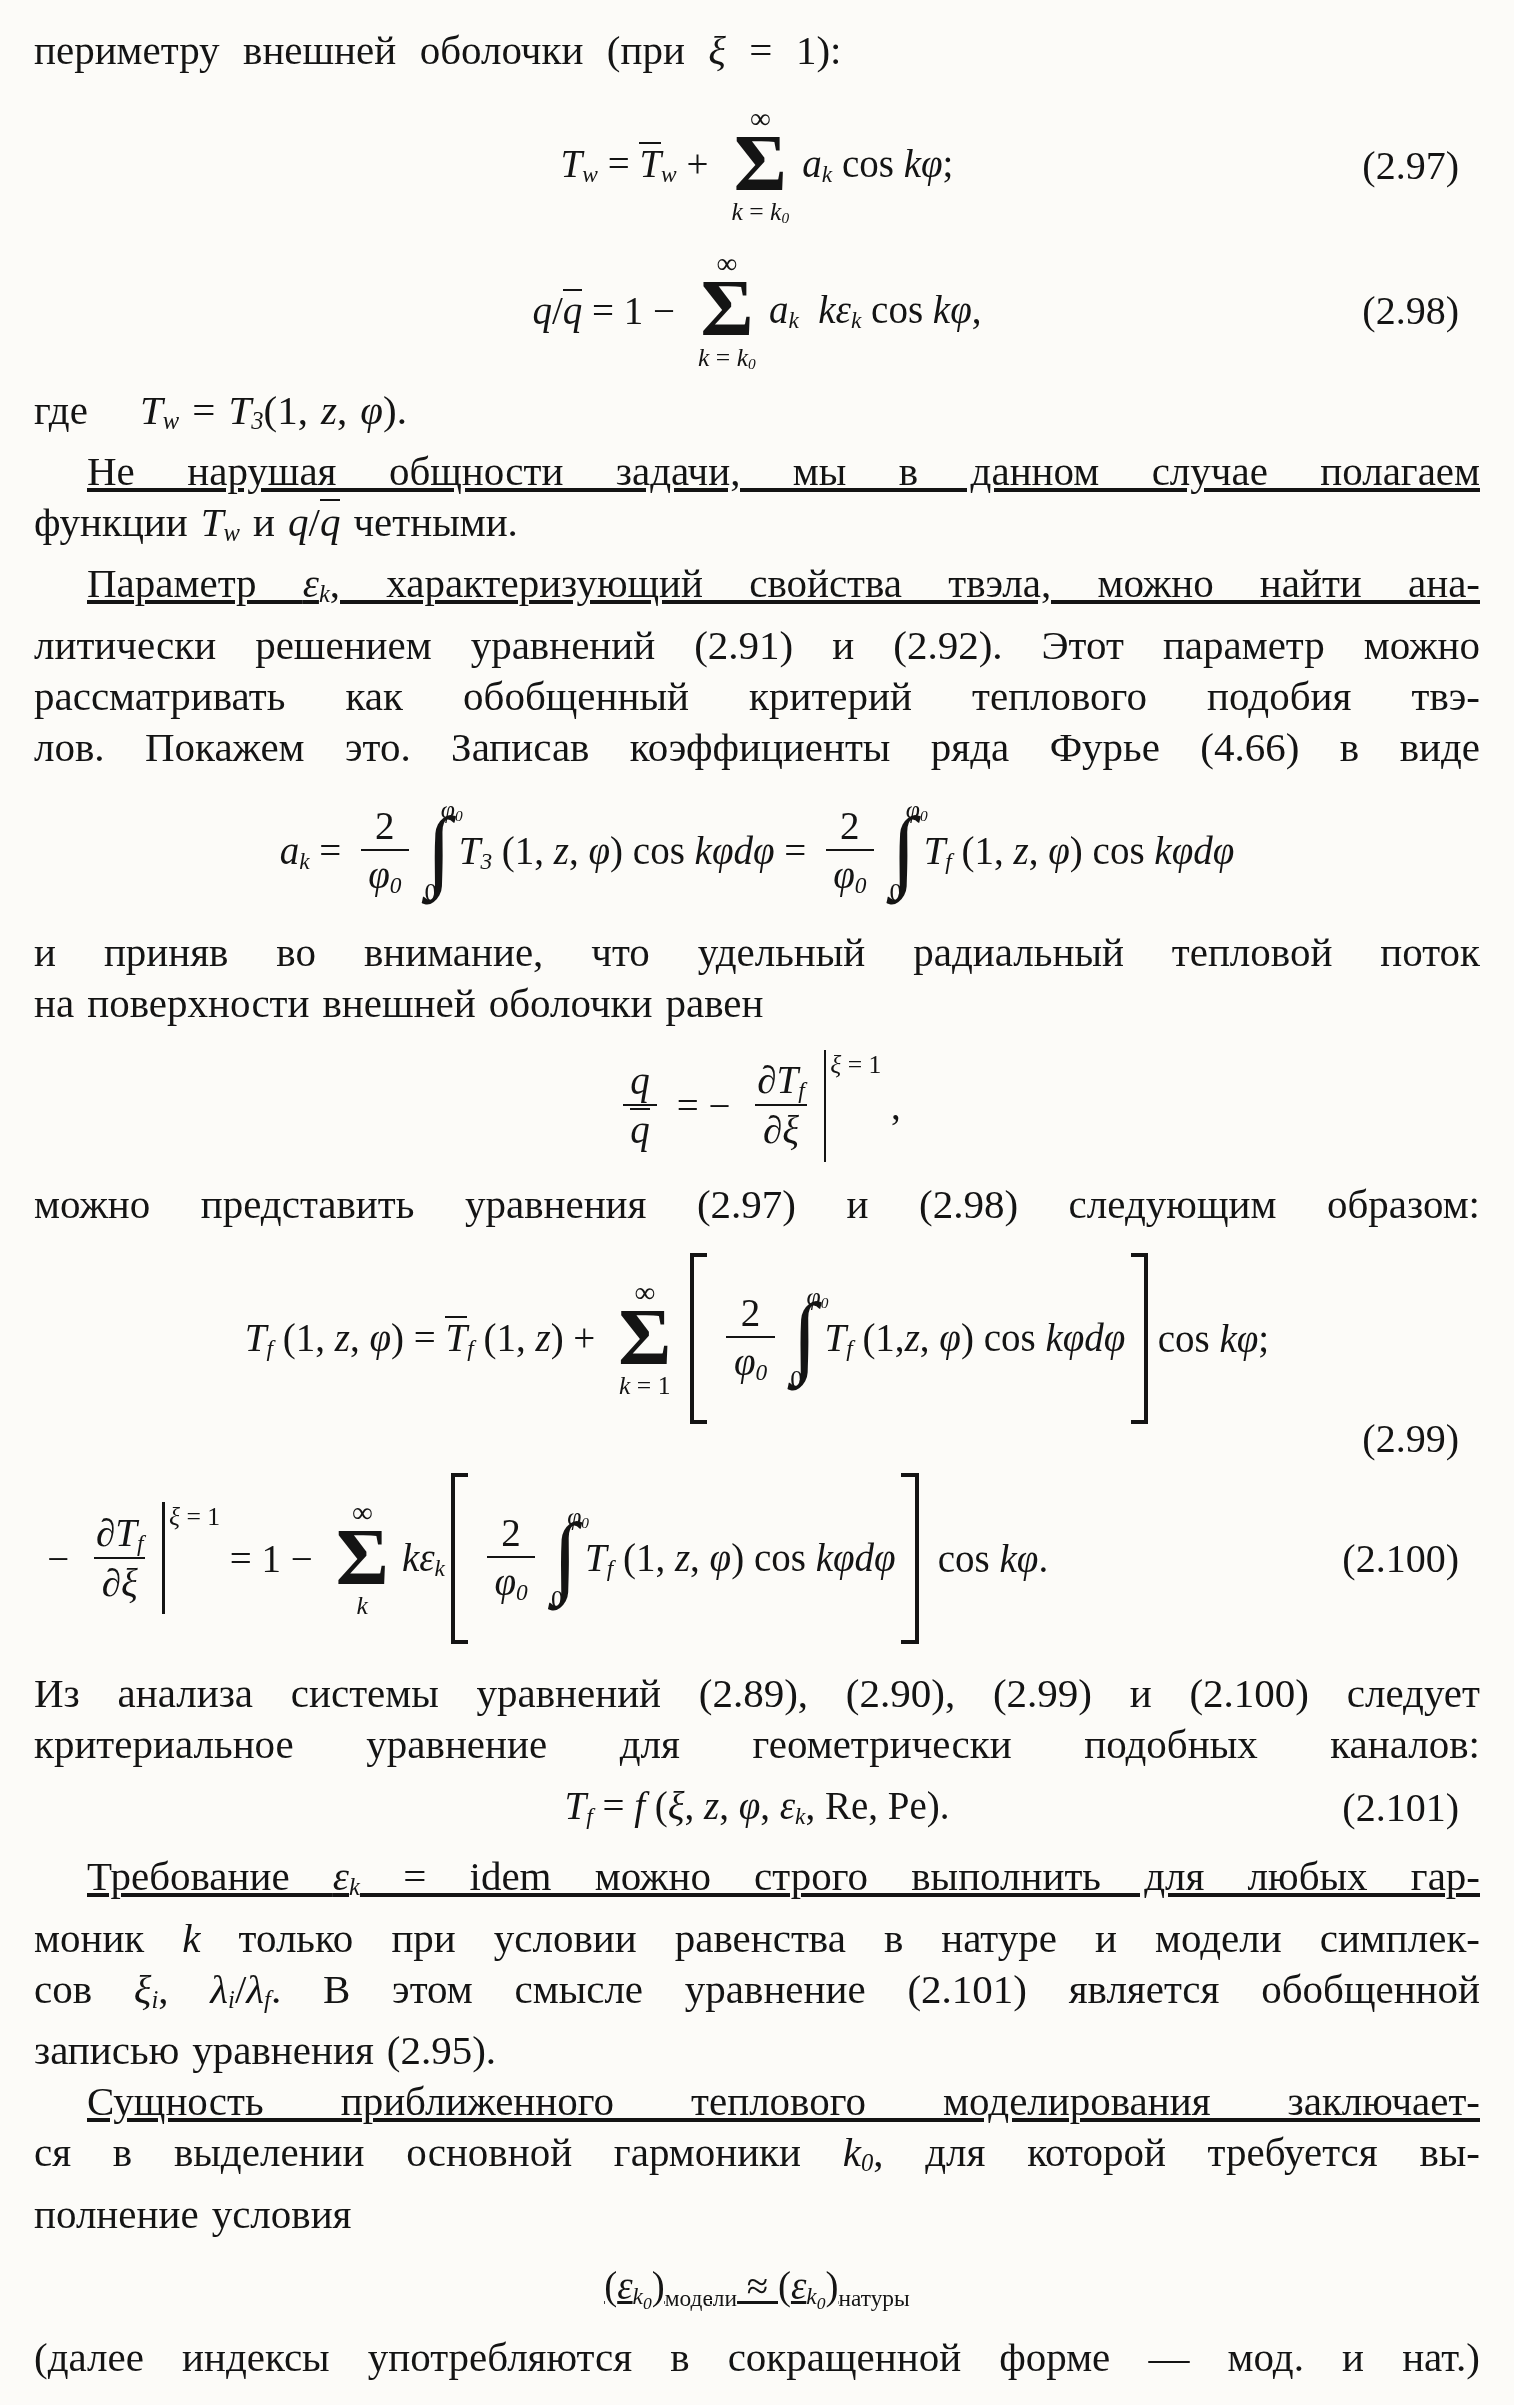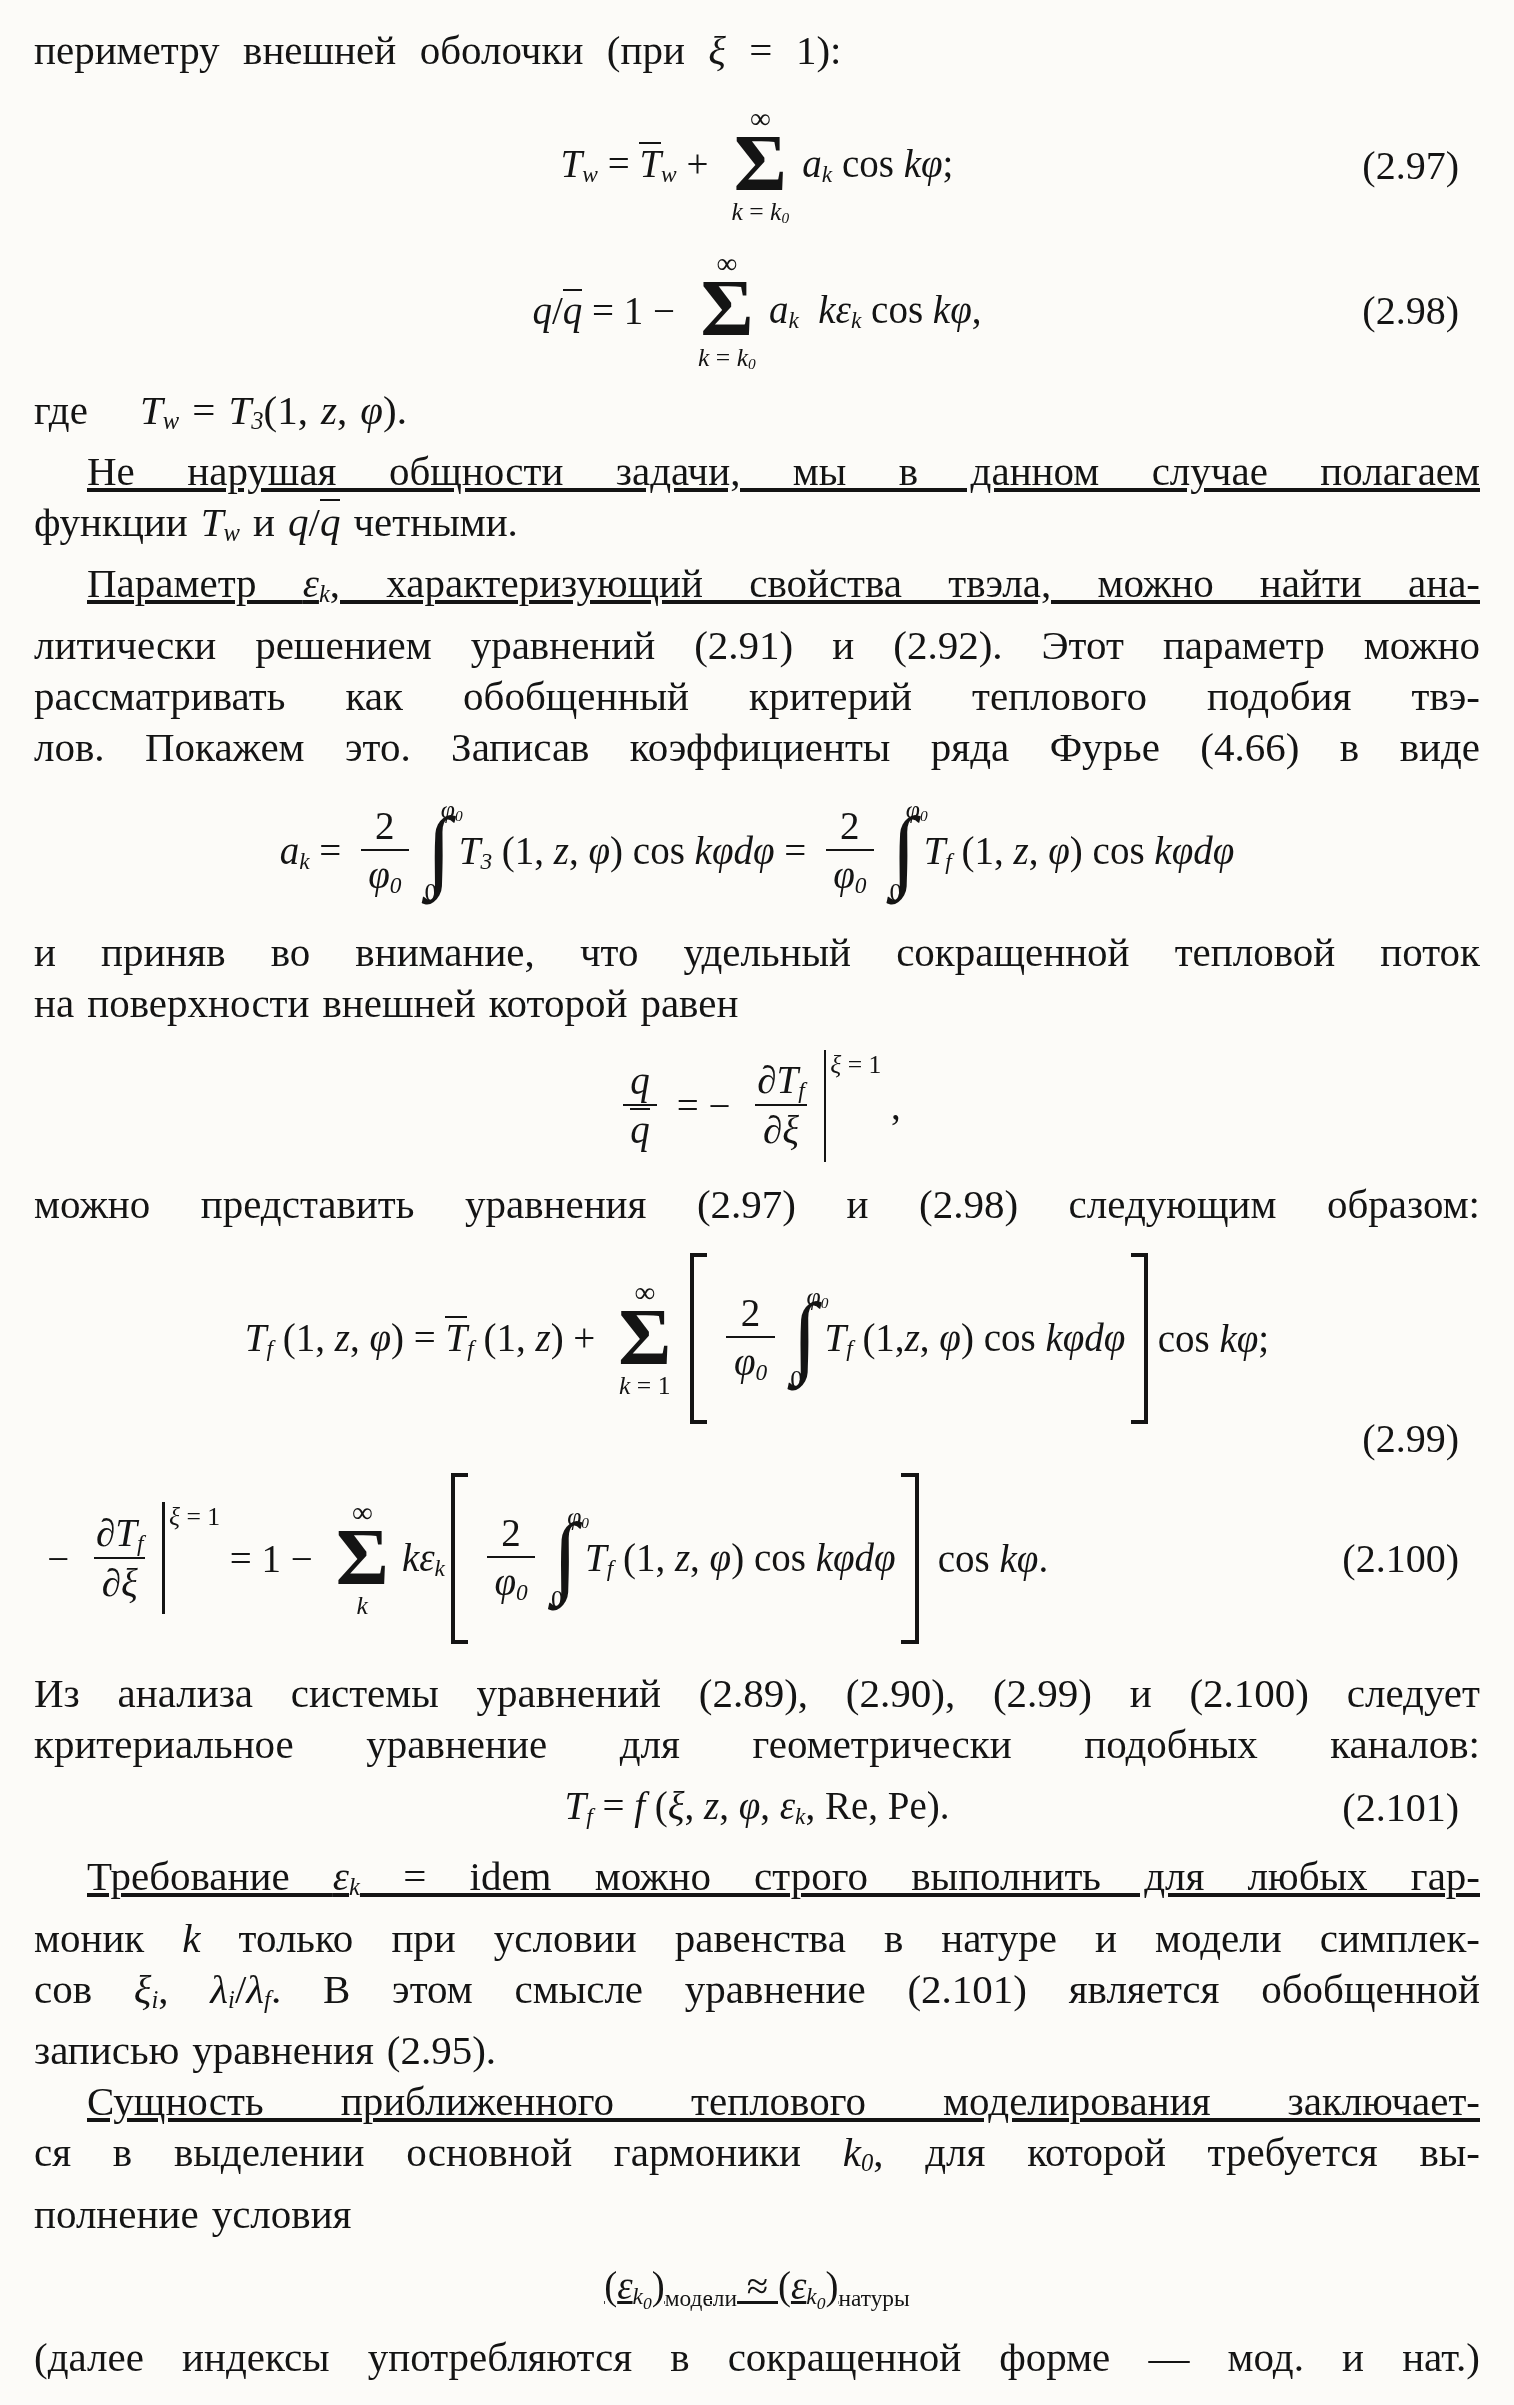--- a/index.html
+++ b/index.html
@@ -116,22 +116,22 @@
       </span>
       <span class="bigint">
         <span class="top"><span class="i">φ</span><span class="is">0</span></span>
         <span class="sg">∫</span>
         <span class="bot">0</span>
       </span>
       <span class="rn"><span class="i">T</span><span class="is">f</span><span> (1, </span><span class="i">z</span><span>, </span><span class="i">φ</span><span>) cos </span><span class="i">kφdφ</span></span>
     </span>
   </div>
 
-  <div class="tl j"><span>и приняв во внимание, что удельный сокращенной тепловой поток</span></div>
-  <div class="tl"><span>на поверхности внешней которой равен</span></div>
+  <div class="tl j"><span>и приняв во внимание, что удельный радиальный тепловой поток</span></div>
+  <div class="tl"><span>на поверхности внешней оболочки равен</span></div>
 
   <div class="eq" style="margin:21px 0 17px 0;">
     <span class="eqbody">
       <span class="frac">
         <span class="fn"><span class="i">q</span></span>
         <span class="fd"><span class="ib">q</span></span>
       </span>
       <span class="rn"><span> = − </span></span>
       <span class="frac">
         <span class="fn"><span class="i">∂T</span><span class="is">f</span></span>

